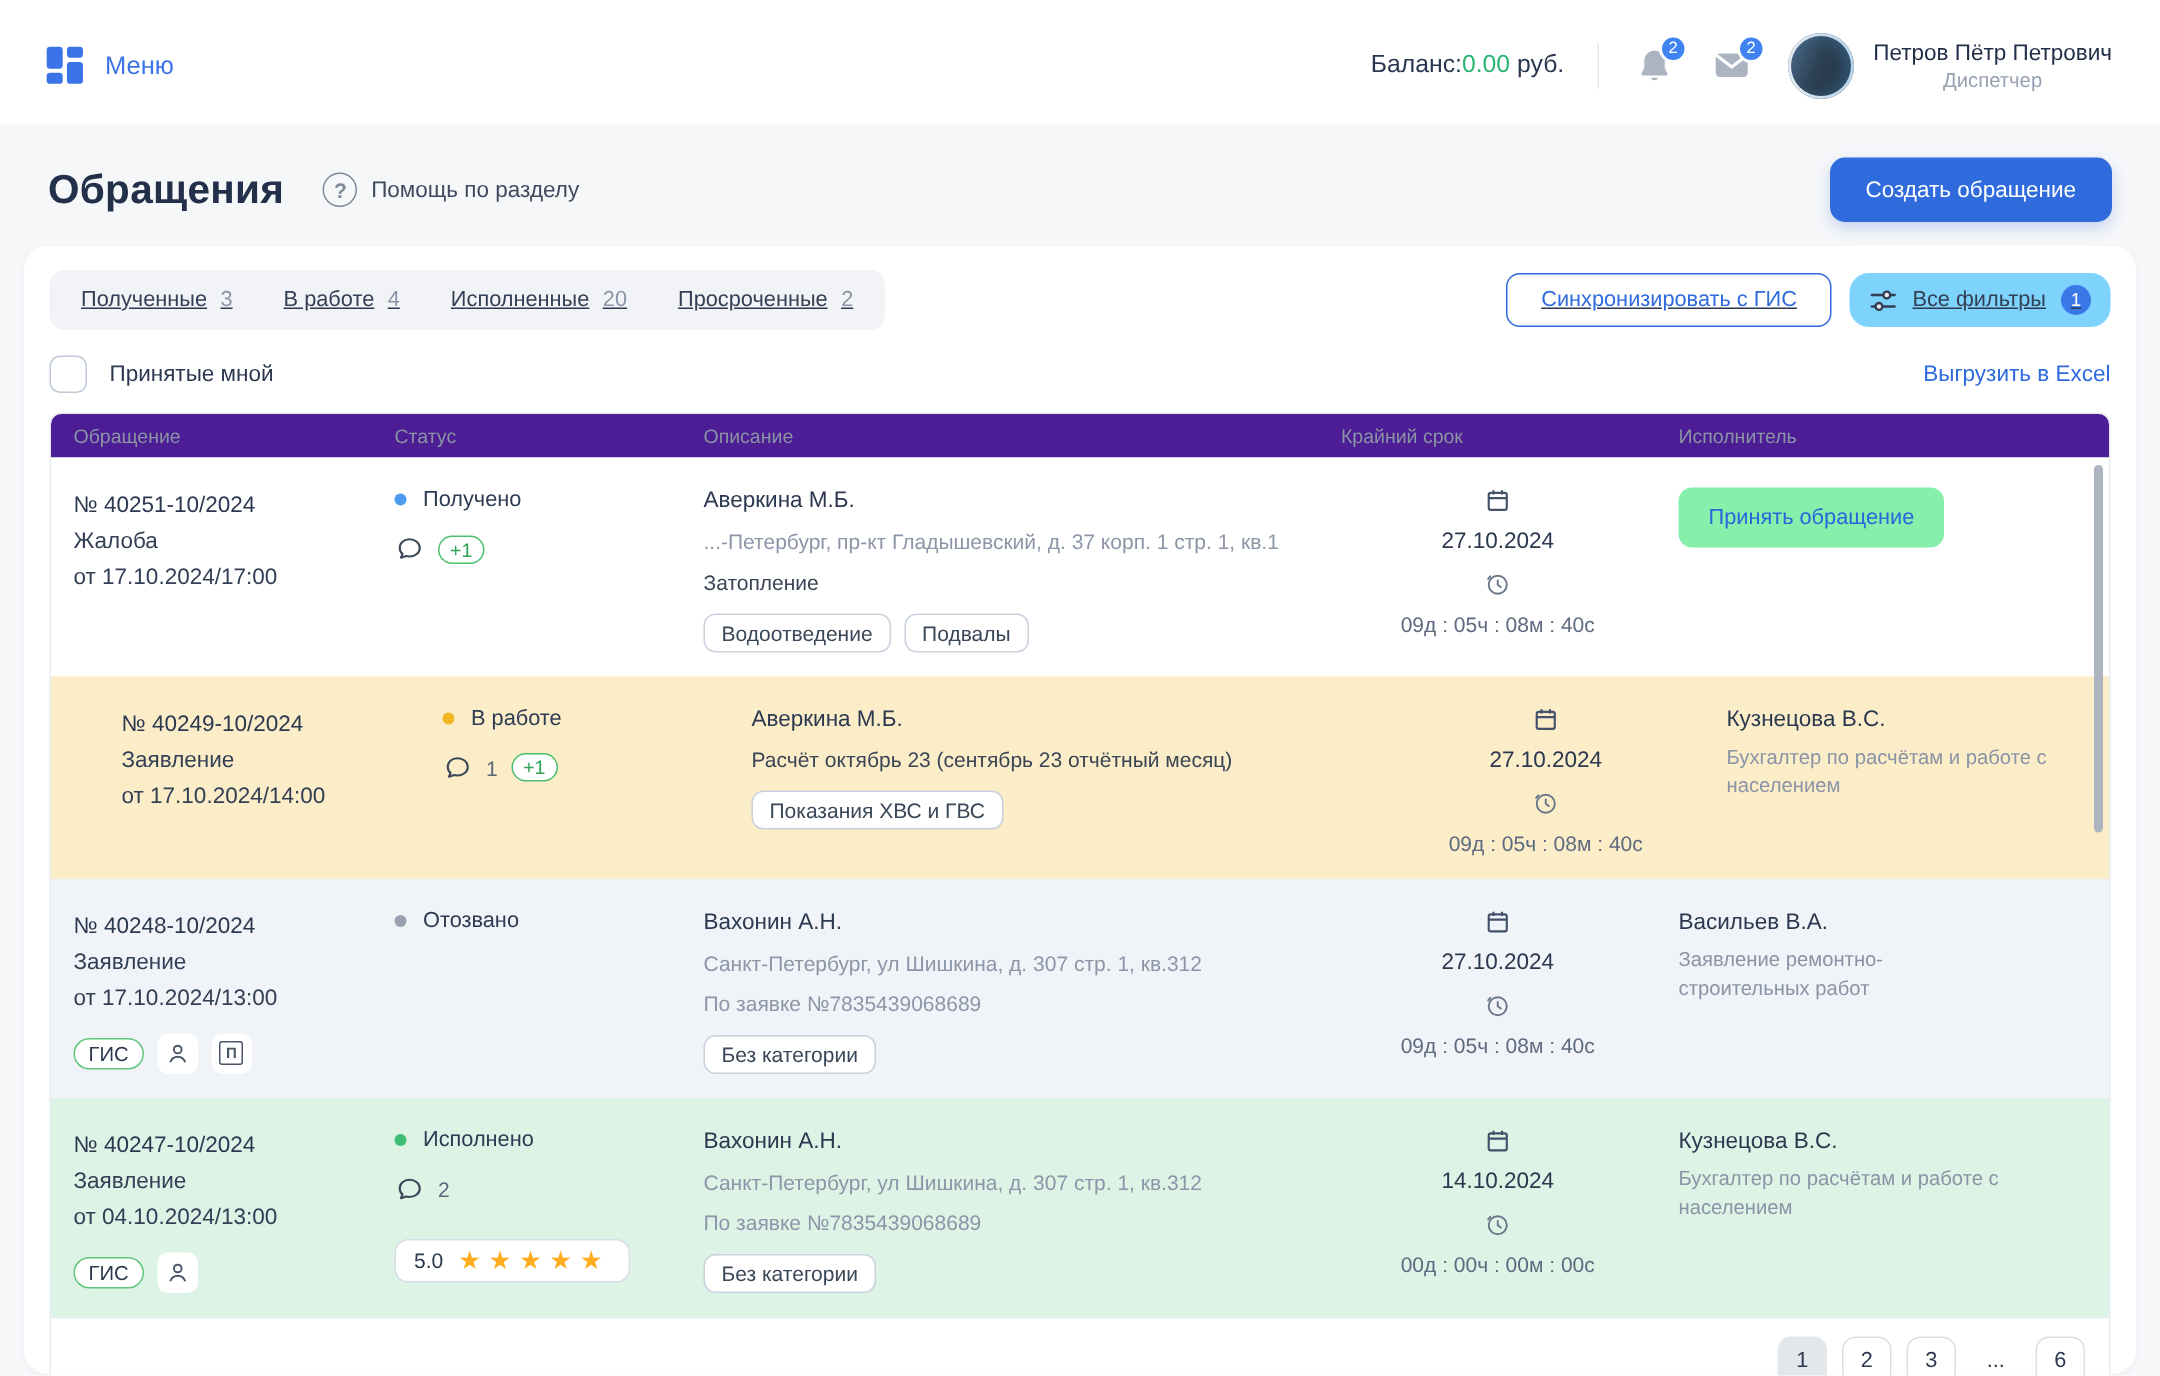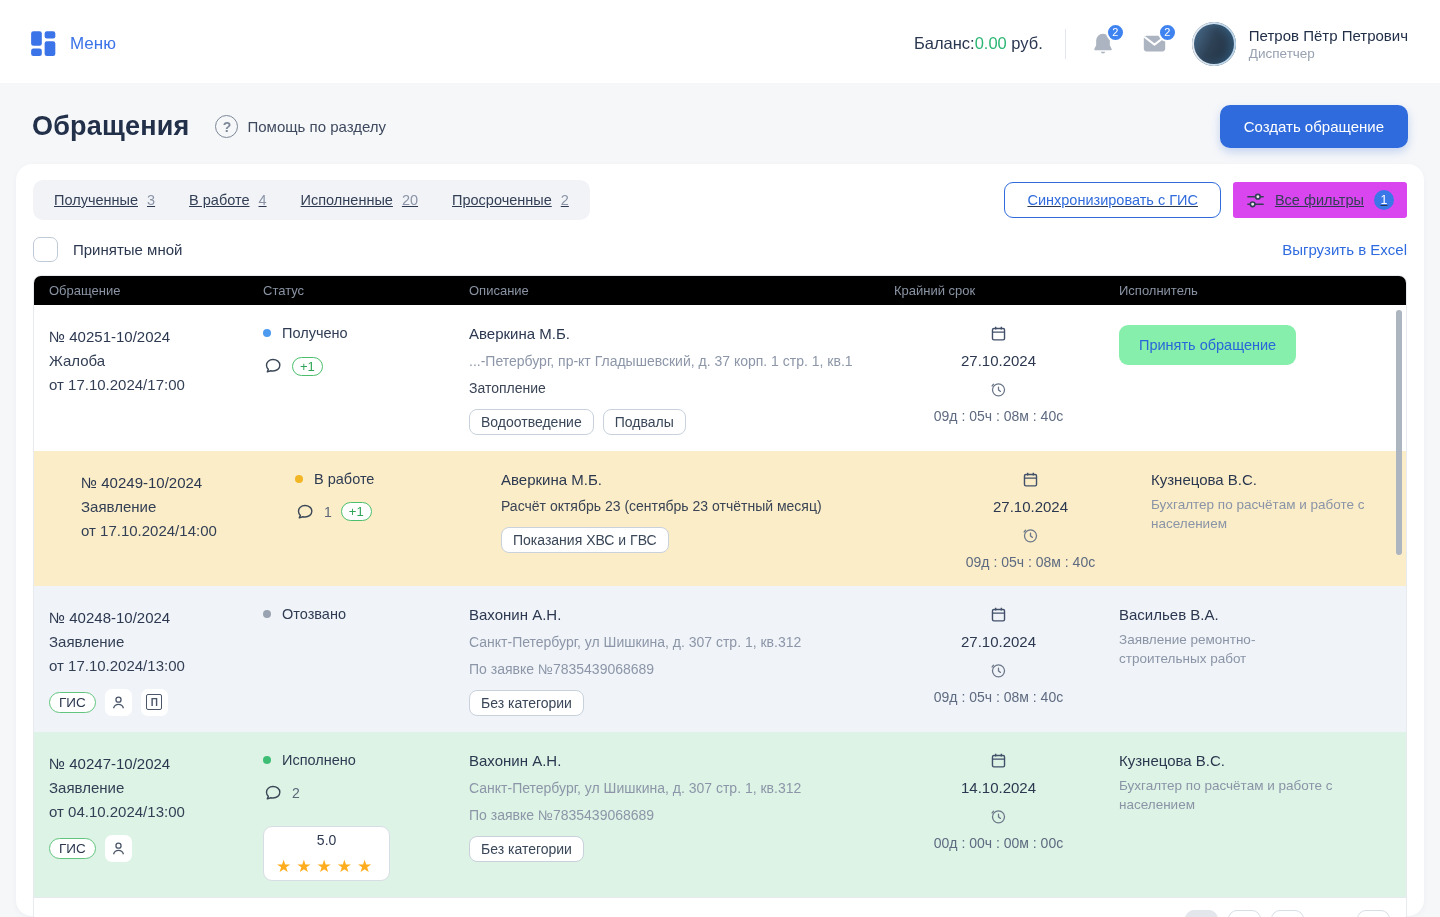--- a/index.html
+++ b/index.html
@@ -1,20 +1,20 @@
 <!DOCTYPE html>
 <html><head>
 <meta charset="utf-8">
 <style>
   * { margin:0; padding:0; box-sizing:border-box; }
   html,body { width:1440px; height:917px; overflow:hidden; }
   body { font-family:"Liberation Sans","DejaVu Sans",sans-serif; background:#F6F7F9; color:#2C3850; }
 
   
-  .topbar { height:83px; background:#FFFFFF; display:flex; align-items:center; justify-content:space-between; padding:4px 32px 0 30px; }
+  .topbar { height:83px; background:#FFFFFF; display:flex; align-items:center; justify-content:space-between; padding:4px 32px 0 30px;text-align:center; }
   .menu-btn { display:flex; align-items:center; gap:13px; cursor:pointer; }
   .menu-btn .label { color:#3B73E8; font-size:17px; font-weight:500; }
   .topbar-right { display:flex; align-items:center; gap:22px; }
   .balance { font-size:16.5px; color:#2A3750; }
   .balance .val { color:#2BB673; }
   .v-divider { width:1px; height:30px; background:#E3E7ED; }
   .icon-badge-wrap { position:relative; width:30px; height:30px; display:flex; align-items:center; justify-content:center; cursor:pointer; }
   .badge { position:absolute; top:-6px; right:-7px; min-width:19px; height:19px; background:#3F83F1; border:2px solid #fff; border-radius:10px; color:#fff; font-size:11px; display:flex; align-items:center; justify-content:center; padding:0 3px; }
   .user { display:flex; align-items:center; gap:13px; cursor:pointer; }
   .avatar { width:44px; height:44px; border-radius:50%; background:linear-gradient(115deg,#4d7396 0%,#2e4256 45%,#1d2b3a 100%); box-shadow:inset -6px 0 10px rgba(80,160,220,.35), inset 0 0 0 2px #e8ecf1; }
@@ -32,33 +32,33 @@
   
   .card { background:#fff; border-radius:16px; margin:0 16px; height:752px; padding:16px 17px; box-shadow:0 2px 6px rgba(40,60,90,.04); position:relative; }
 
   .card-top { display:flex; align-items:center; justify-content:space-between;text-decoration:underline; }
   .tabs { display:flex; background:#F1F3F7; border-radius:10px; padding:4px; }
   .tab { display:flex; align-items:center; gap:9px; padding:8px 17px; border-radius:8px; cursor:pointer; }
   .tab .t-label { font-size:14.5px; color:#333F55; font-weight:500; }
   .tab .t-count { font-size:14.5px; color:#8A94A6; }
   .top-actions { display:flex; gap:12px; }
   .sync-btn { background:#fff; border:1.5px solid #2F6BDC; color:#2F6BDC; border-radius:9px; font-size:14.5px; font-family:inherit; padding:9px 22px; cursor:pointer; }
-  .filters-btn { background:#d946ef; border:none; border-radius:3px; color:#333F55; font-size:14.5px; font-family:inherit; font-weight:500; padding:8px 13px; display:flex; align-items:center; gap:10px; cursor:pointer; }
+  .filters-btn { background:#7dd3fc; border:none; border-radius:13px; color:#333F55; font-size:14.5px; font-family:inherit; font-weight:500; padding:8px 13px; display:flex; align-items:center; gap:10px; cursor:pointer; }
   .filters-count { width:20px; height:20px; border-radius:50%; background:#3A78E8; color:#fff; font-size:12.5px; font-weight:400; display:flex; align-items:center; justify-content:center; }
 
   .subbar { display:flex; align-items:center; justify-content:space-between; margin:17px 0 13px 0; }
   .chk-wrap { display:flex; align-items:center; gap:15px; cursor:pointer; }
   .checkbox { width:25px; height:25px; border:1.6px solid #BFCAD7; border-radius:7px; background:#fff; }
   .chk-label { font-size:15px; color:#2C3850; }
   .excel-link { font-size:15px; color:#2E6BE0; cursor:pointer; text-decoration:none; }
 
   
   .table-wrap { border:1px solid #E7EBF0; border-radius:8px; overflow:hidden; position:relative; }
   .trow { display:grid; grid-template-columns:214px 206px 425px 225px 1fr; padding-left:15px; }
-  .thead { background:#000000; height:29px; align-items:center; }
+  .thead { background:#4c1d95; height:29px; align-items:center; }
   .th { font-size:13px; color:#8A94A4; }
   .row { min-height:131px; padding-top:20px; padding-bottom:16px; }
   .row-white { background:#FFFFFF; }
   .row-yellow { background:#FAEDC8;padding-left:47px; }
   .row-gray { background:#F0F4F8; }
   .row-green { background:#DDF3E5; }
 
   .cell { padding-right:16px; }
   .c-num { font-size:15px; color:#2C3850; font-weight:500; line-height:24px; }
   .c-line { font-size:15px; color:#333F55; line-height:24px; }
@@ -68,21 +68,21 @@
   .p-square { width:16px; height:16px; border:1.7px solid #4A5568; border-radius:2px; display:flex; align-items:center; justify-content:center; font-size:10px; font-weight:700; color:#4A5568; }
 
   .status-line { display:flex; align-items:center; gap:11px; }
   .dot { width:8px; height:8px; border-radius:50%; flex:none; }
   .dot-blue { background:#4D9BF0; } .dot-orange { background:#F2B524; }
   .dot-gray { background:#98A2B0; } .dot-green { background:#3DBE74; }
   .status-label { font-size:14.5px; color:#2E3B52; }
   .chat-line { display:flex; align-items:center; gap:9px; margin-top:15px; }
   .chat-count { font-size:14px; color:#5B6779; }
   .plus-pill { border:1.2px solid #4CBF6C; color:#2FA456; background:#fff; border-radius:10px; font-size:13px; padding:1px 7px; }
-  .rating-pill { display:inline-flex; align-items:center; gap:10px; border:1px solid #D7DDE5; background:#fff; border-radius:9px; padding:5px 12px; margin-top:23px;flex-direction:column; }
+  .rating-pill { display:inline-flex; align-items:center; gap:10px; border:1px solid #D7DDE5; background:#fff; border-radius:9px; padding:5px 12px; margin-top:23px; }
   .rating-val { font-size:14px; color:#2C3850; }
   .stars { color:#FFAD1F; font-size:17px; letter-spacing:5px; line-height:1; white-space:nowrap; }
 
   .d-name { font-size:15px; color:#2C3850; font-weight:500; line-height:1.2; }
   .d-addr { font-size:14px; color:#8C96A8; margin-top:9px; line-height:1.35; }
   .d-text { font-size:14px; color:#3A4455; margin-top:9px; }
   .d-text.muted { color:#8C96A8; }
   .tags { display:flex; gap:9px; margin-top:13px; }
   .tag { border:1px solid #C8D1DC; background:#fff; border-radius:8px; padding:4px 11px; font-size:14px; color:#3A4758; }
 

